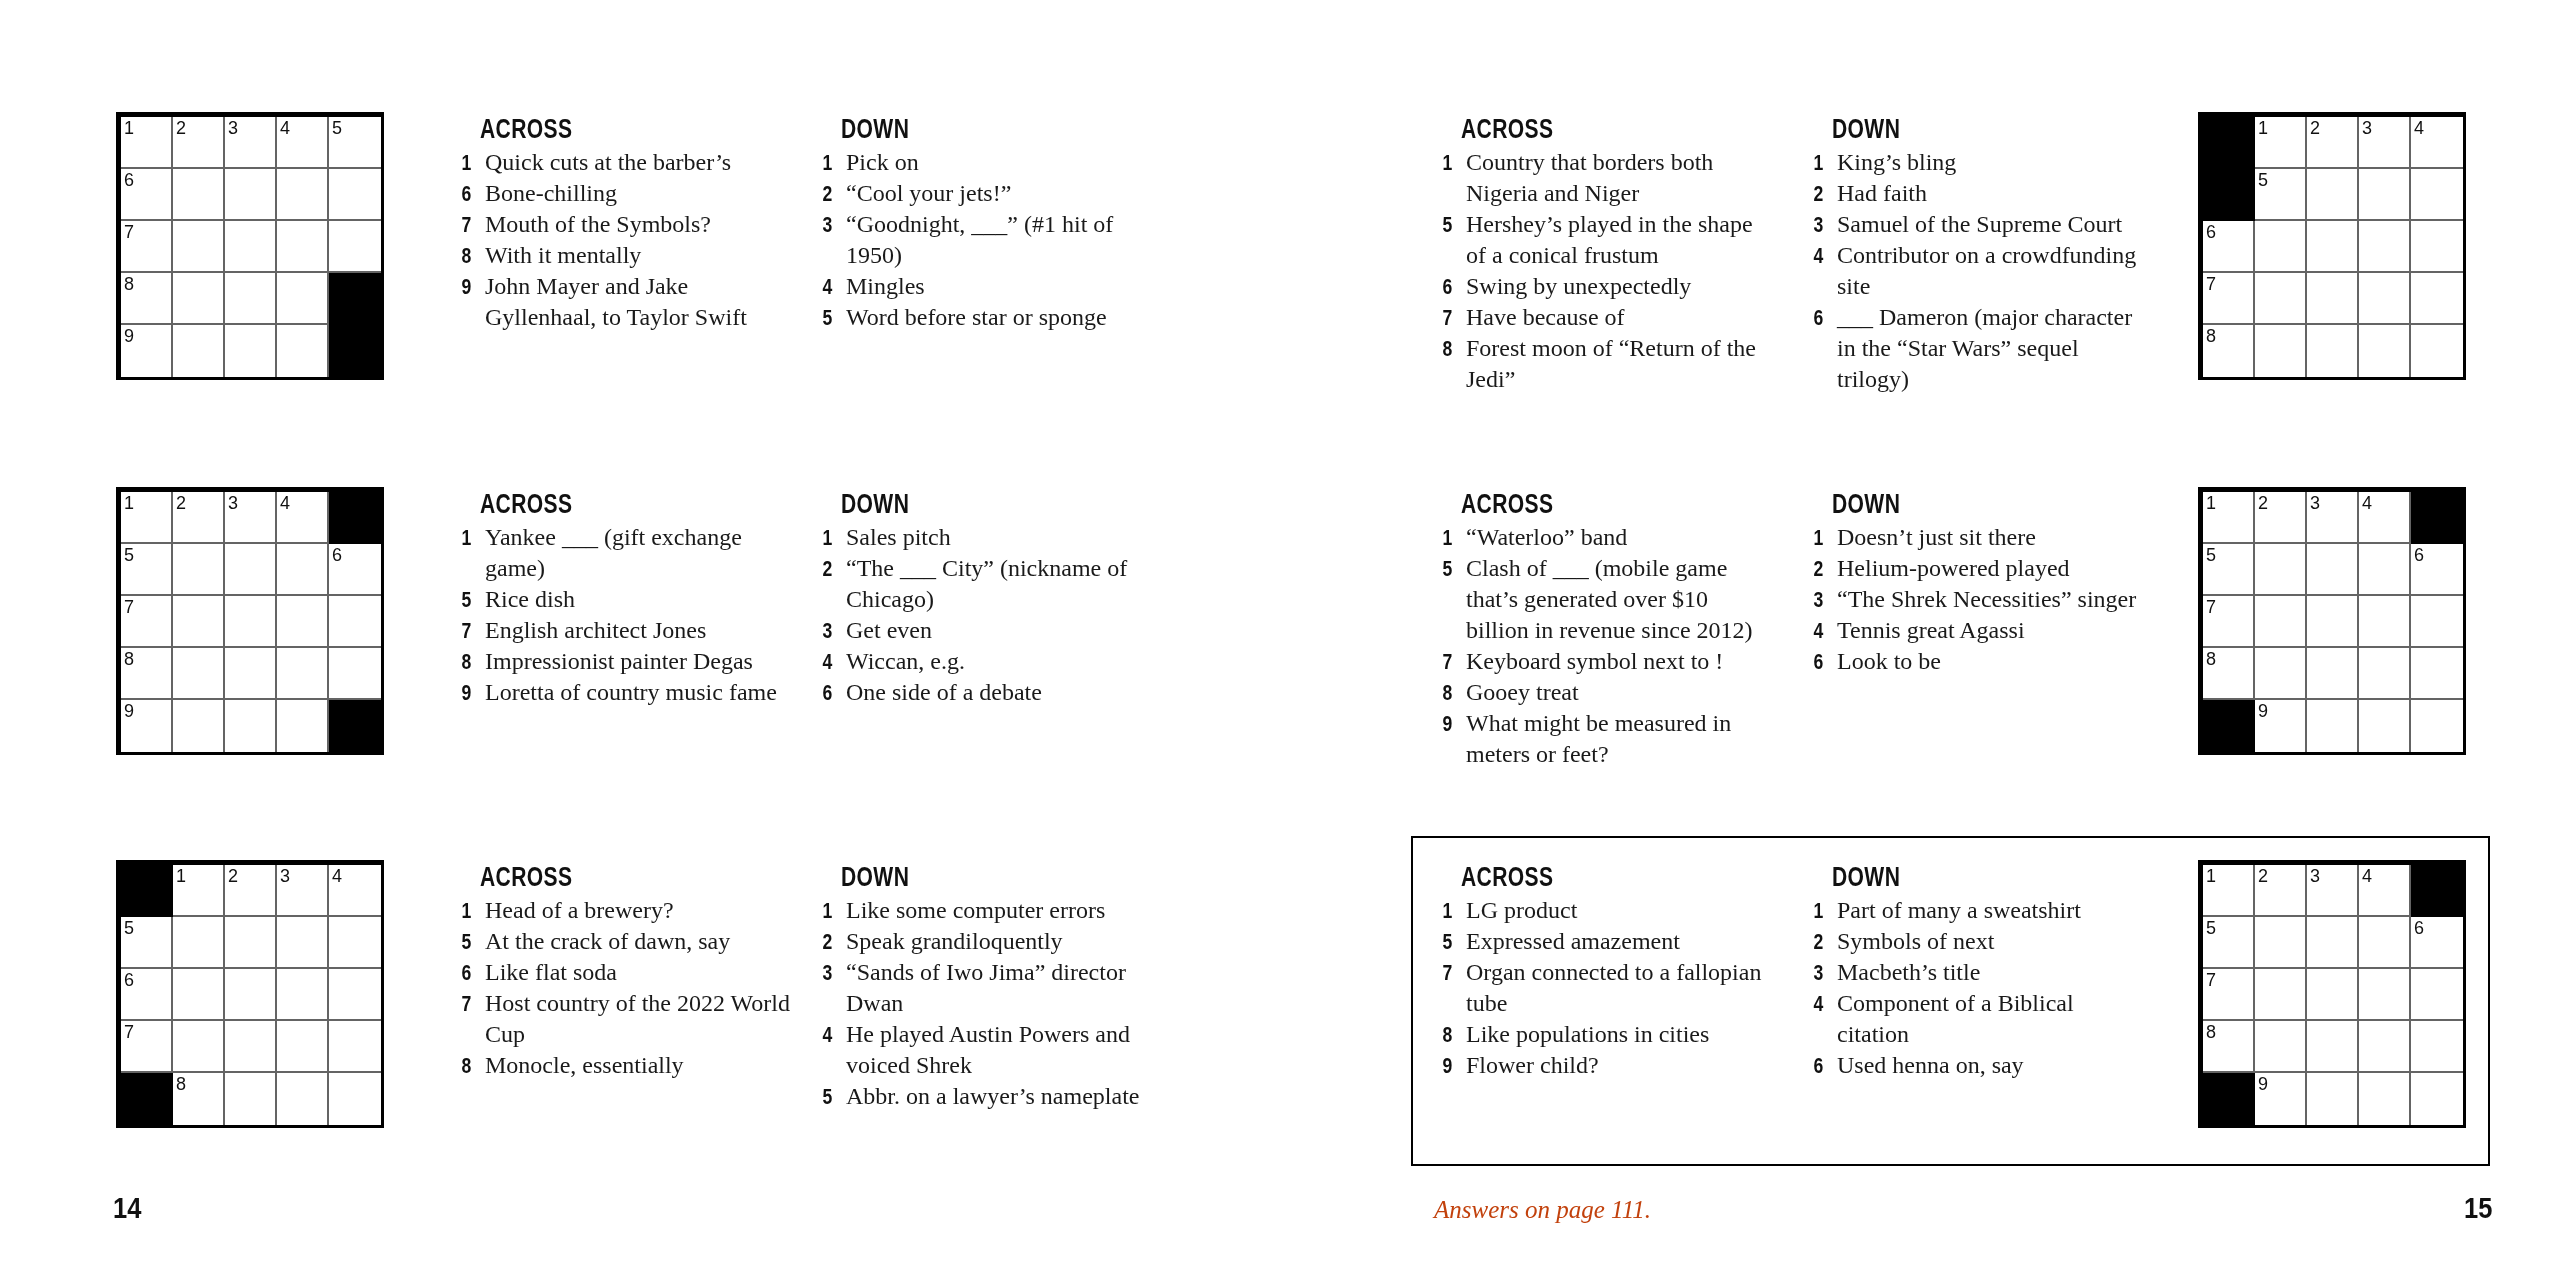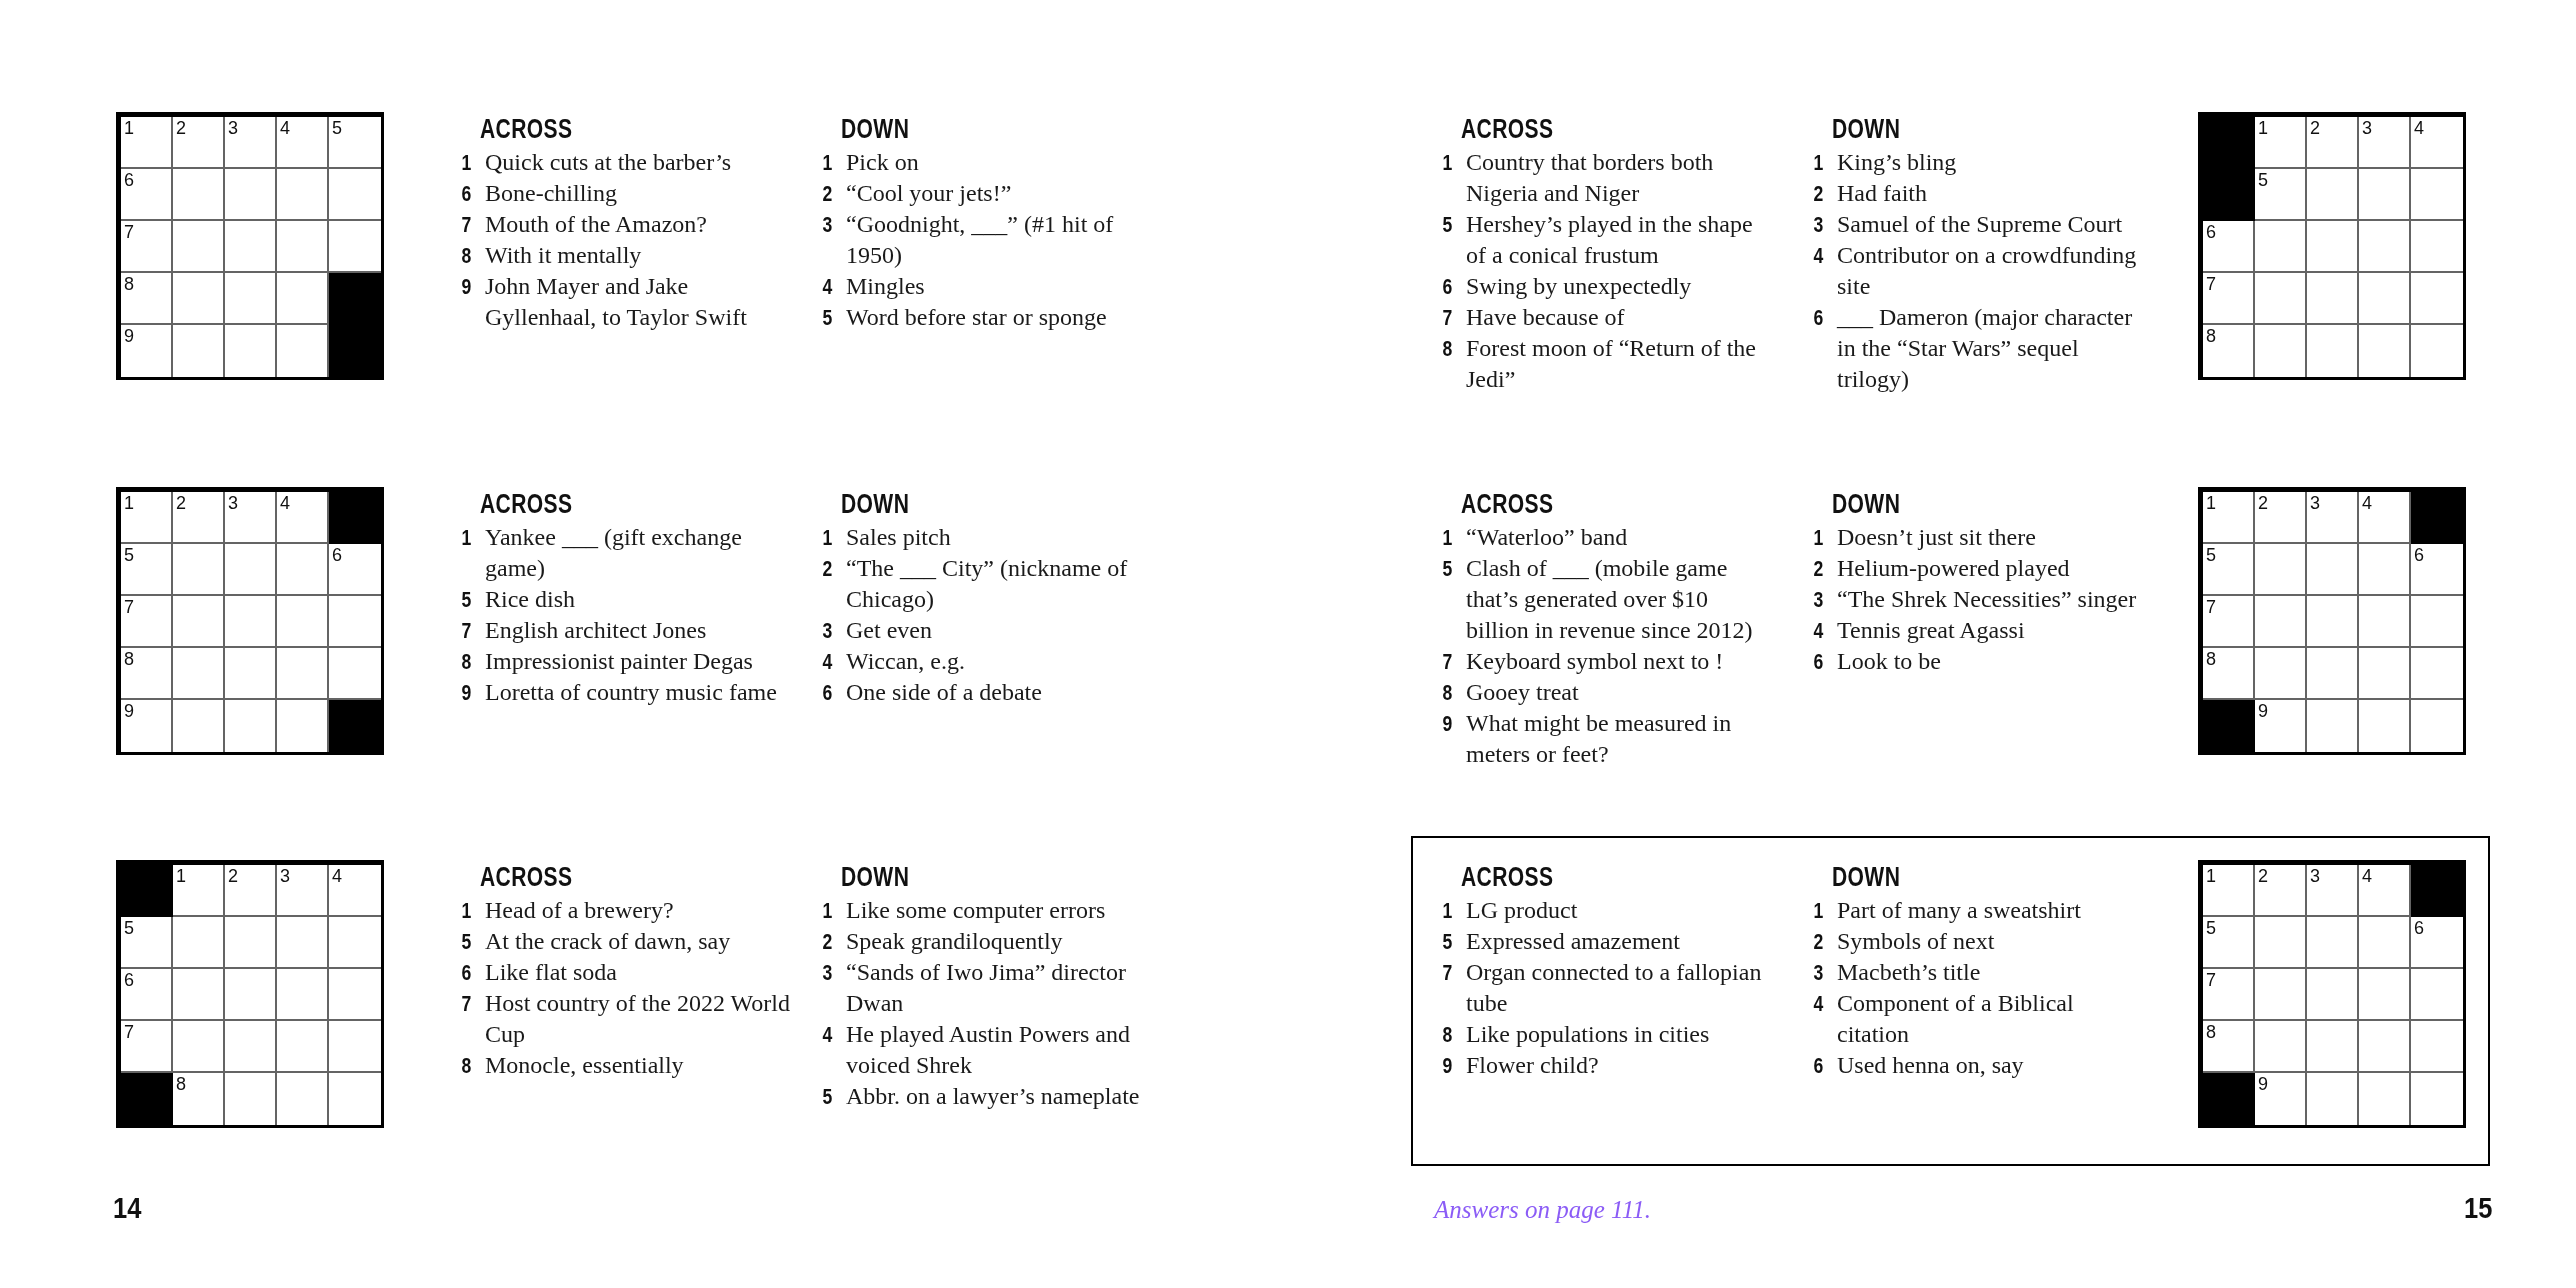--- a/index.html
+++ b/index.html
@@ -28,21 +28,21 @@
   .cluetext{flex:1;margin-left:14px;font:24px/31px "Liberation Serif",serif;}
 
   
   .box{position:absolute;left:1411px;top:836px;width:1079px;height:330px;
        border:2px solid #000;box-sizing:border-box;}
 
   
   .pagenum{position:absolute;font:bold 30px "Liberation Sans",sans-serif;color:#111;}
   #pn-left{left:113px;top:1191px;transform:scaleX(.85);transform-origin:0 0;}
   #pn-right{right:84px;top:1191px;transform:scaleX(.85);transform-origin:100% 0;}
-  .footnote{position:absolute;left:1434px;top:1195px;font:italic 25px/30px "Liberation Serif",serif;color:#8b5cf6;}
+  .footnote{position:absolute;left:1434px;top:1195px;font:italic 25px/30px "Liberation Serif",serif;color:#c2410c;}
 </style>
 </head>
 <body>
 
 <div id="spread" class="spread">
   <div class="box"></div>
   <div class="pagenum" id="pn-left">14</div>
   <div class="footnote">Answers on page 111.</div>
   <div class="pagenum" id="pn-right">15</div>
 <div class="grid" style="left: 116px; top: 112px;">
@@ -95,21 +95,21 @@
       <div class="clue">
         <span class="cluenum"><span class="ci">1</span></span>
         <span class="cluetext">Quick cuts at the barber’s</span>
       </div>
       <div class="clue">
         <span class="cluenum"><span class="ci">6</span></span>
         <span class="cluetext">Bone-chilling</span>
       </div>
       <div class="clue">
         <span class="cluenum"><span class="ci">7</span></span>
-        <span class="cluetext">Mouth of the Amazon?</span>
+        <span class="cluetext">Mouth of the Symbols?</span>
       </div>
       <div class="clue">
         <span class="cluenum"><span class="ci">8</span></span>
         <span class="cluetext">With it mentally</span>
       </div>
       <div class="clue">
         <span class="cluenum"><span class="ci">9</span></span>
         <span class="cluetext">John Mayer and Jake Gyllenhaal, to Taylor Swift</span>
       </div>
     </div>

